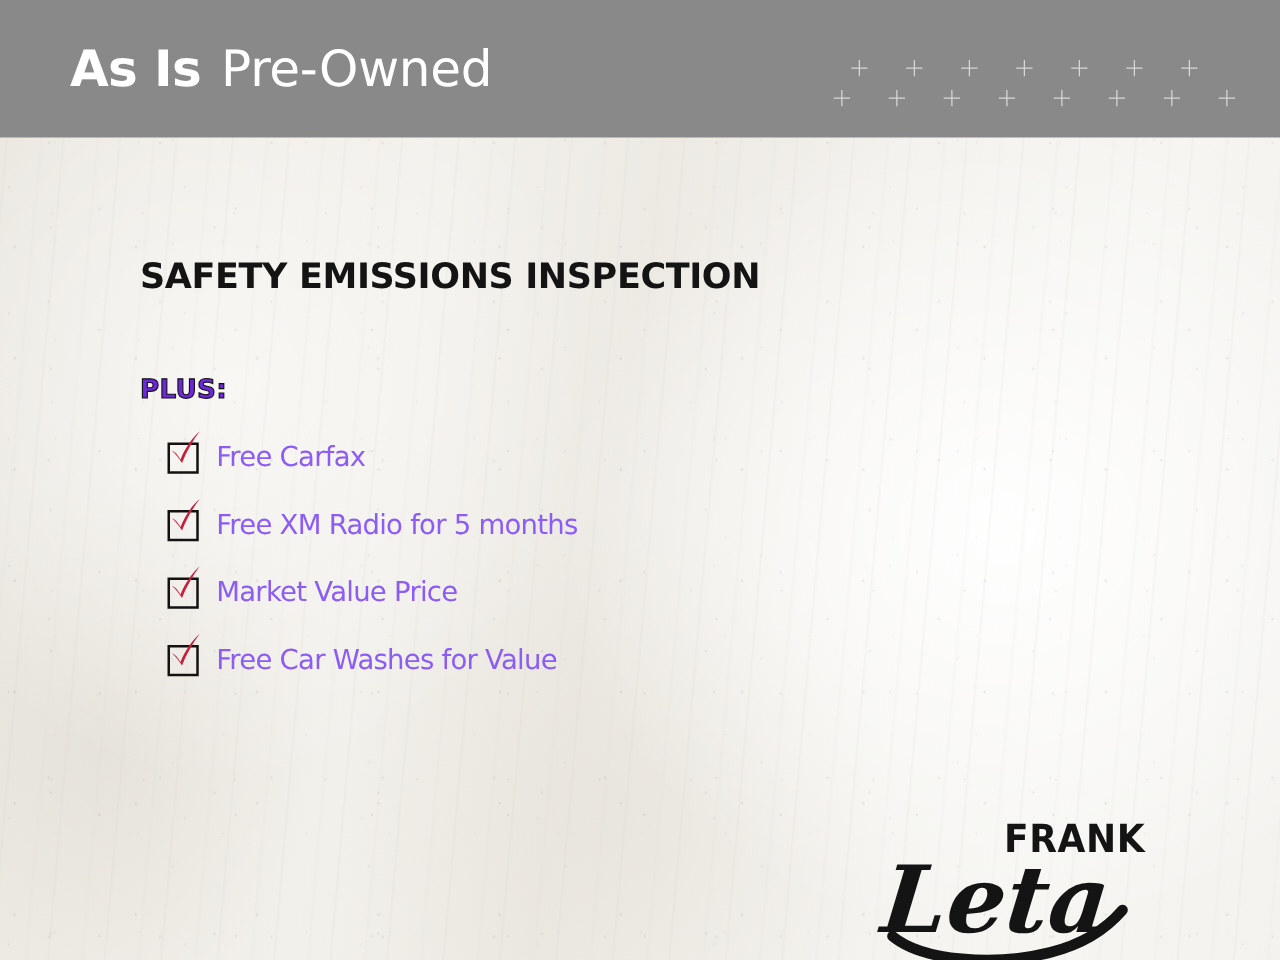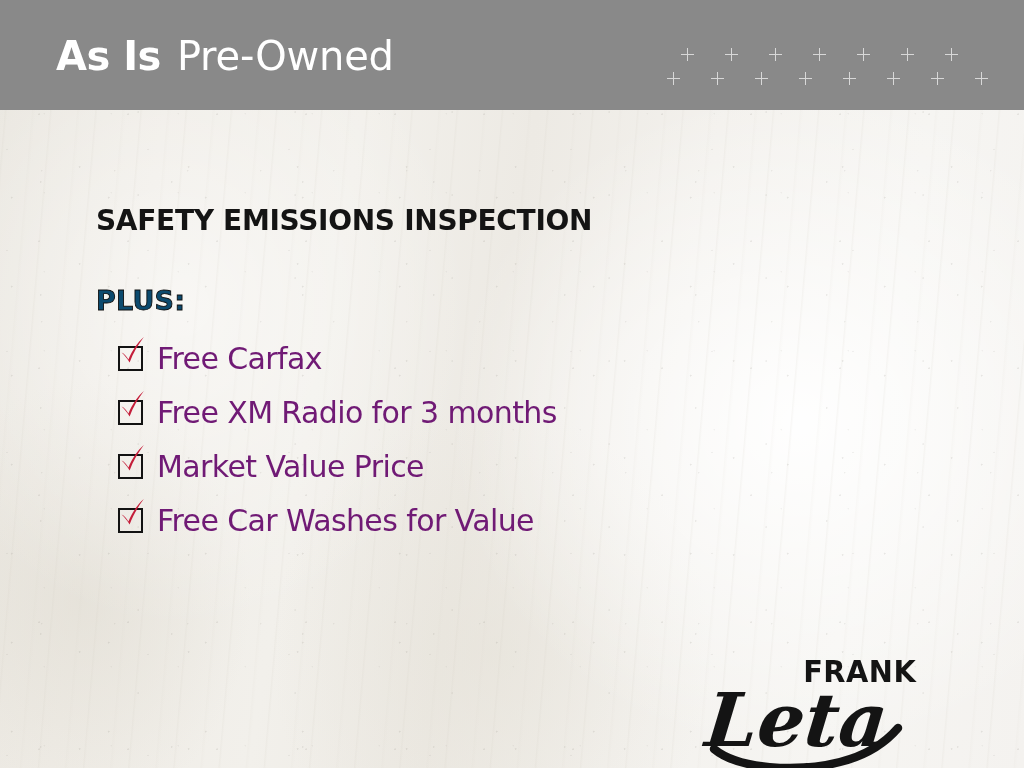--- a/index.html
+++ b/index.html
@@ -147,44 +147,44 @@
     width: 13px; height: 1.6px;
   }
   .plus-mark::after {
     left: 10.7px; top: 2px;
     width: 1.6px; height: 12.5px;
   }
 
   
   .content {
     position: absolute;
-    left: 96px;
+    left: 112px;
     top: 206px;
     width: 760px;
     z-index: 3;
   }
 
   .heading-primary {
     font-family: "DejaVu Sans", sans-serif;
     font-weight: 700;
     font-size: 28px;
     letter-spacing: -0.3px;
     color: #141414;
     line-height: 1.1;
     white-space: nowrap;
   }
 
   .heading-plus {
     font-family: "DejaVu Sans", sans-serif;
     font-weight: 700;
-    font-size: 27px;
+    font-size: 21px;
     letter-spacing: 0.2px;
-    color: #0c4a6e;
+    color: #6d28d9;
     line-height: 1;
-    margin-top: 50px;
+    margin-top: 64px;
     -webkit-text-stroke: 0.9px #101010;
   }
 
   
   .check-list {
     list-style: none;
     margin-top: 18px;
     margin-left: 22px;
   }
 
@@ -210,23 +210,23 @@
     top: -13px;
     width: 34px;
     height: 34px;
     overflow: visible;
     pointer-events: none;
   }
 
   .check-label {
     font-family: "DejaVu Sans", sans-serif;
     font-weight: 400;
-    font-size: 30px;
+    font-size: 22px;
     letter-spacing: -0.6px;
-    color: #701a75;
+    color: #8b5cf6;
     line-height: 1;
     white-space: nowrap;
   }
 
   
   .logo {
     position: absolute;
     left: 700px;
     top: 598px;
     width: 240px;
@@ -292,21 +292,21 @@
         <span class="check-label">Free Carfax</span>
       </li>
 
       <li class="check-item">
         <span class="check-box">
           <svg class="tick" viewBox="0 0 34 34" aria-hidden="true">
             <path d="M5.5 17.5 C8.2 18.6 10.6 21.2 12.4 24.6 C16.0 15.6 21.5 7.4 27.8 2.0
                      C22.2 9.6 17.1 18.2 13.6 27.4 C11.2 23.4 8.4 20.1 5.5 17.5 Z" fill="#c41e3a"></path>
           </svg>
         </span>
-        <span class="check-label">Free XM Radio for 3 months</span>
+        <span class="check-label">Free XM Radio for 5 months</span>
       </li>
 
       <li class="check-item">
         <span class="check-box">
           <svg class="tick" viewBox="0 0 34 34" aria-hidden="true">
             <path d="M5.5 17.5 C8.2 18.6 10.6 21.2 12.4 24.6 C16.0 15.6 21.5 7.4 27.8 2.0
                      C22.2 9.6 17.1 18.2 13.6 27.4 C11.2 23.4 8.4 20.1 5.5 17.5 Z" fill="#c41e3a"></path>
           </svg>
         </span>
         <span class="check-label">Market Value Price</span>

